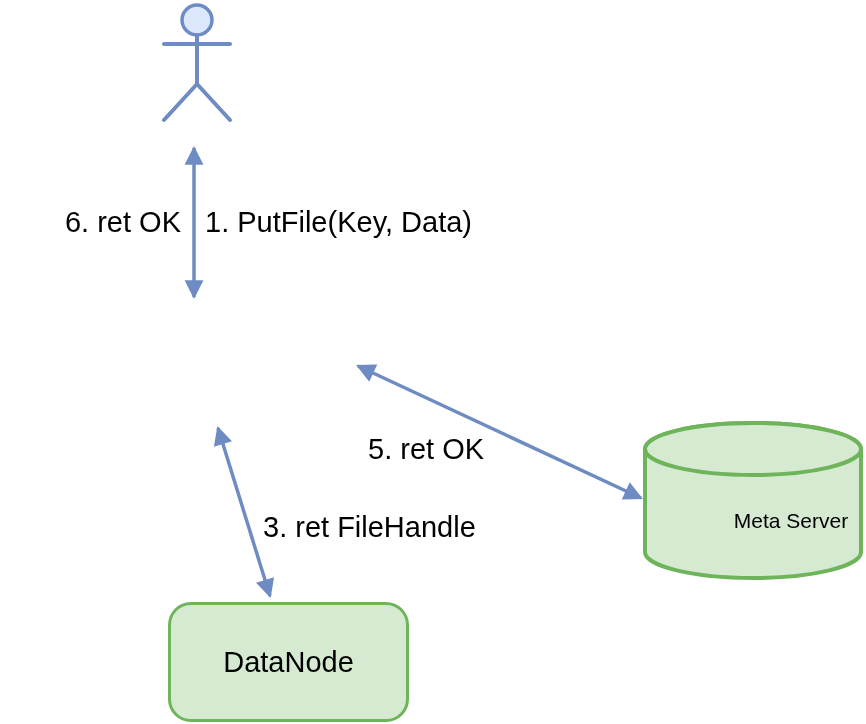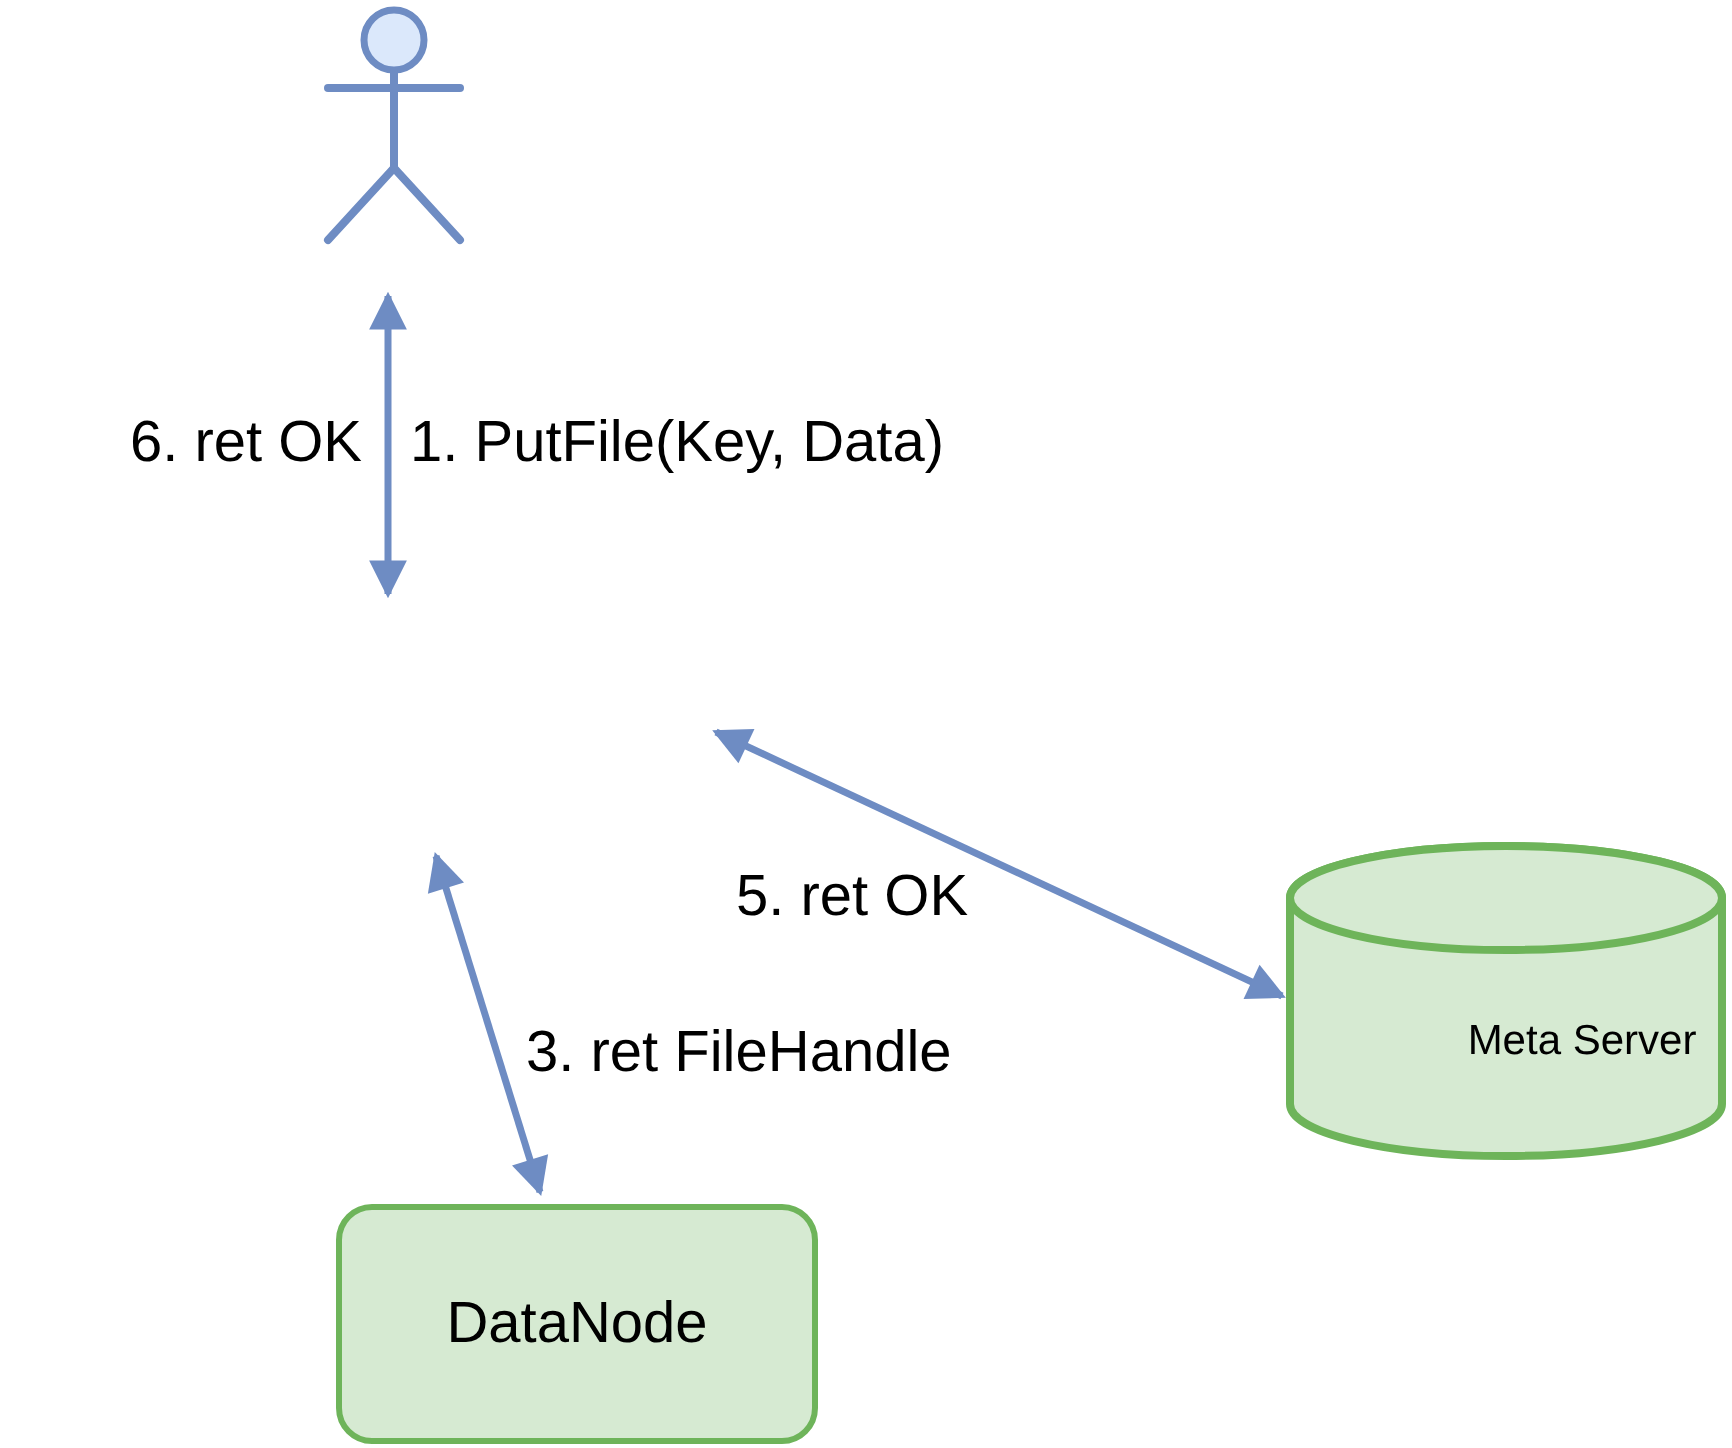--- a/index.html
+++ b/index.html
@@ -50,21 +50,21 @@
   }
   .node.blue {
     background: var(--blue-fill, #dbe8fb);
     border: 3.5px solid var(--blue-stroke, #6e8cc3);
   }
   .node.green {
     background: var(--green-fill, #d6ead2);
     border: 3.5px solid var(--green-stroke, #6eb45a);
   }
   .node-gateway  { left: 33px;  top: 303px; width: 321px; height: 120px; }
-  .node-datanode { left: 168px; top: 602px; width: 241px; height: 120px; }
+  .node-datanode { left: 168px; top: 602px; width: 241px; height: 120px; border-radius: 23px; }
 
   
   .cyl-label {
     position: absolute;
     left: 753px;
     top: 521px;
     transform: translate(-50%, -50%);
     font-size: 21px;
     color: var(--label-text, #000000);
     white-space: nowrap;

